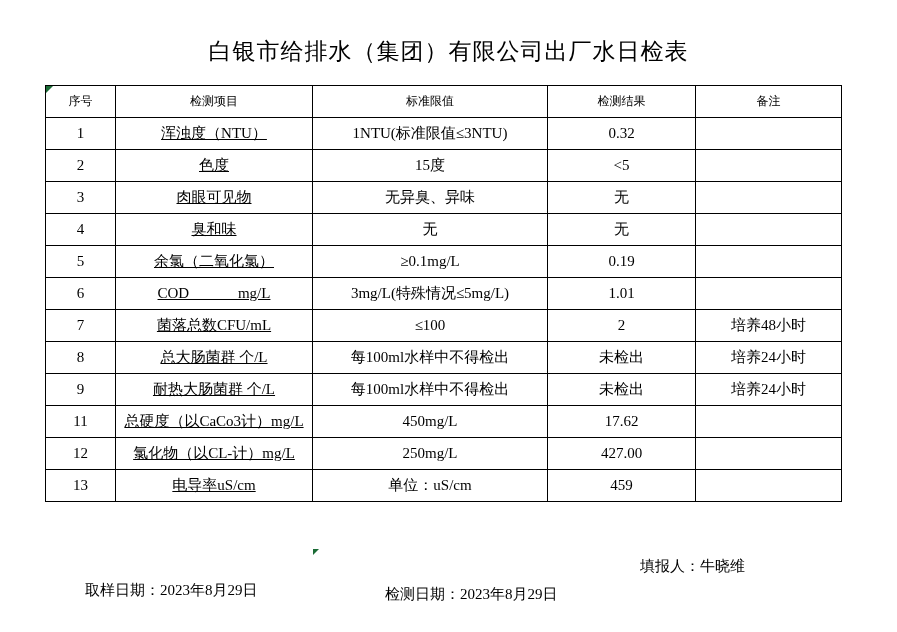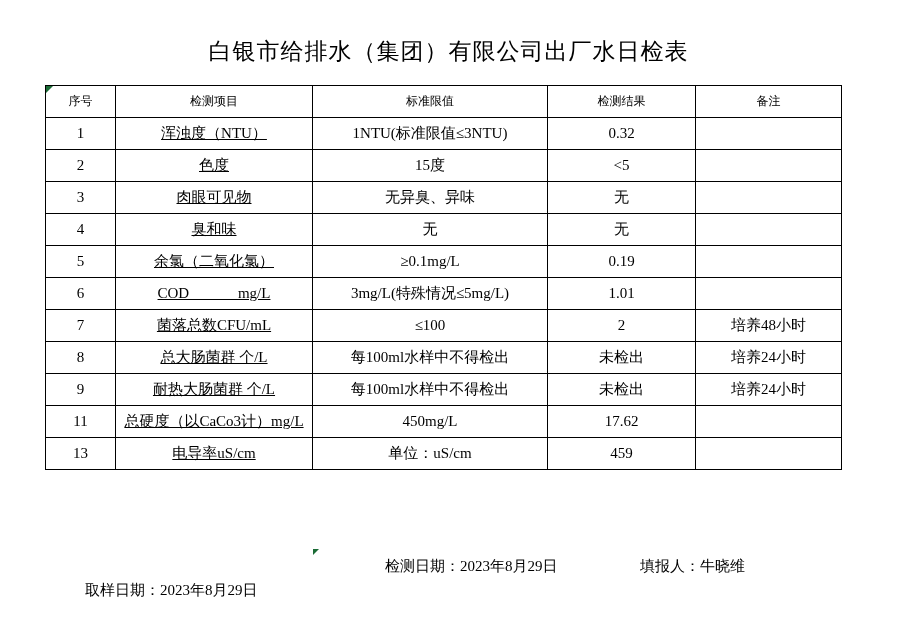--- a/index.html
+++ b/index.html
@@ -40,21 +40,21 @@
   .check-table th { font-size: 12px; }
   .c-item { white-space: pre; text-decoration: underline; }
   .col-seq    { width: 70px; }
   .col-item   { width: 197px; }
   .col-limit  { width: 235px; }
   .col-result { width: 148px; }
   .col-note   { width: 146px; }
   .footer-line { position: absolute; top: 557px; left: 0; width: 897px; font-size: 15px; }
   .footer-item { position: absolute; white-space: nowrap; }
   .f-sampling { left: 85px; margin-top: 24px; }
-  .f-testdate { left: 385px; }
+  .f-testdate { left: 385px; margin-top: 28px; }
   .f-reporter { left: 640px; }
   .excel-flag {
     position: absolute;
     width: 7px; height: 7px;
     background: #1a6b35;
     clip-path: polygon(0 0, 100% 0, 0 100%);
   }
   .flag-top    { left: 46px;  top: 86px; }
   .flag-bottom { left: 313px; top: 549px; width: 6px; height: 6px; }
 </style>
@@ -155,20 +155,27 @@
 
 
   <tr>
     <td class="c-seq">11</td>
     <td class="c-item">总硬度（以CaCo3计）mg/L</td>
     <td class="c-limit">450mg/L</td>
     <td class="c-result">17.62</td>
     <td class="c-note"></td>
   </tr>
 
+  <tr>
+    <td class="c-seq">12</td>
+    <td class="c-item">氯化物（以CL-计）mg/L</td>
+    <td class="c-limit">250mg/L</td>
+    <td class="c-result">427.00</td>
+    <td class="c-note"></td>
+  </tr>
 
   <tr>
     <td class="c-seq">13</td>
     <td class="c-item">电导率uS/cm</td>
     <td class="c-limit">单位：uS/cm</td>
     <td class="c-result">459</td>
     <td class="c-note"></td>
   </tr>
 </tbody>
 </table>

